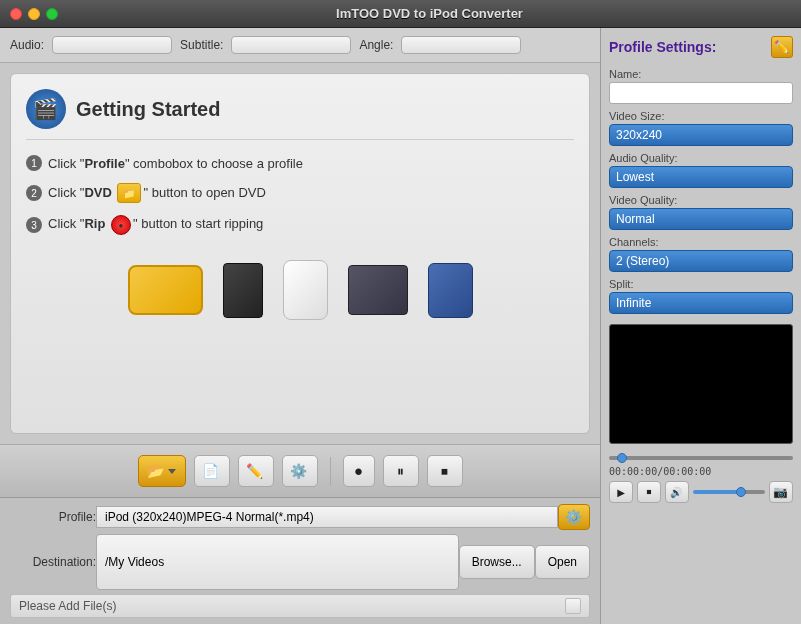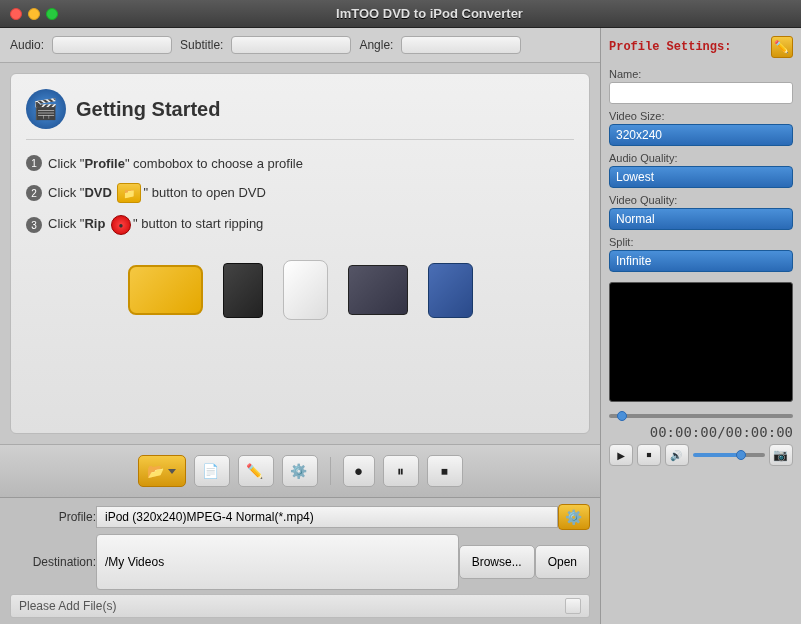--- a/index.html
+++ b/index.html
@@ -340,24 +340,23 @@
       gap: 6px;
     }
 
     .profile-settings-header {
       display: flex;
       align-items: center;
       justify-content: space-between;
       margin-bottom: 4px;
     }
     .profile-settings-label {
-      font-size: 12px;
+      font-size: 14px;
       font-weight: bold;
-      color: #b91c1c;
-      font-family: Liberation Mono, monospace;
+      color: #4c1d95;
     }
     .edit-icon-btn {
       width: 22px; height: 22px;
       background: linear-gradient(to bottom, #f5c842, #d4960a);
       border: 1px solid #b87a00;
       border-radius: 3px;
       cursor: pointer;
       display: flex;
       align-items: center;
       justify-content: center;
@@ -419,22 +418,22 @@
     .progress-thumb {
       width: 10px; height: 10px;
       background: #4a90d9;
       border-radius: 50%;
       position: absolute;
       top: -3px;
       left: 8px;
       border: 1px solid #2a6ab5;
     }
     .time-display {
-      text-align: right;
-      font-size: 14px;
+      text-align: left;
+      font-size: 10px;
       color: #444;
       font-family: monospace;
     }
     .playback-btns {
       display: flex;
       align-items: center;
       gap: 4px;
     }
     .play-btn {
       width: 24px; height: 22px;
@@ -608,20 +607,27 @@
     <div>
       <div class="field-label">Video Quality:</div>
       <select class="right-select">
         <option>Normal</option>
         <option>High</option>
         <option>Low</option>
         <option>Lowest</option>
       </select>
     </div>
 
+    <div>
+      <div class="field-label">Channels:</div>
+      <select class="right-select">
+        <option>2 (Stereo)</option>
+        <option>1 (Mono)</option>
+      </select>
+    </div>
 
     <div>
       <div class="field-label">Split:</div>
       <select class="right-select">
         <option>Infinite</option>
         <option>10 min</option>
         <option>20 min</option>
         <option>30 min</option>
       </select>
     </div>

